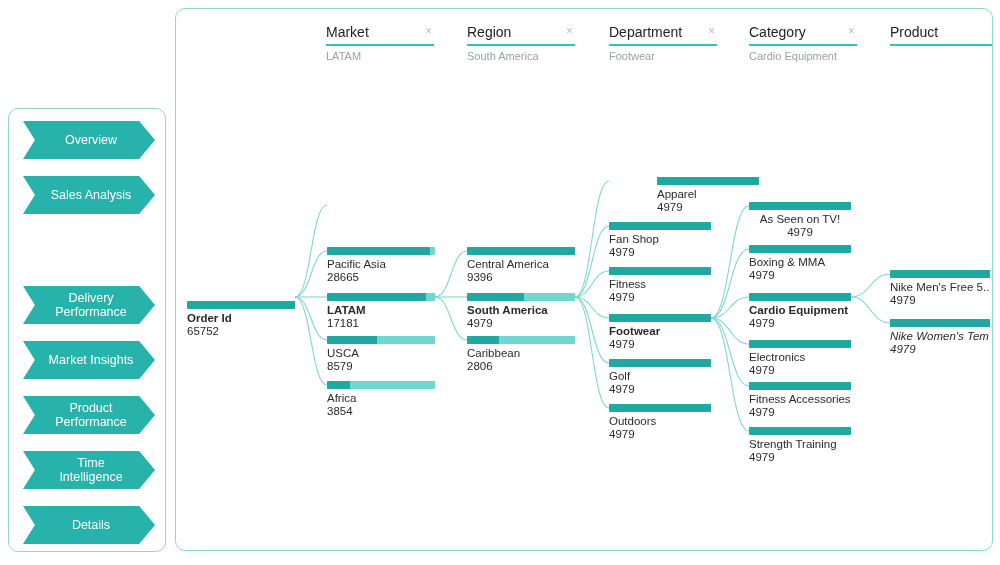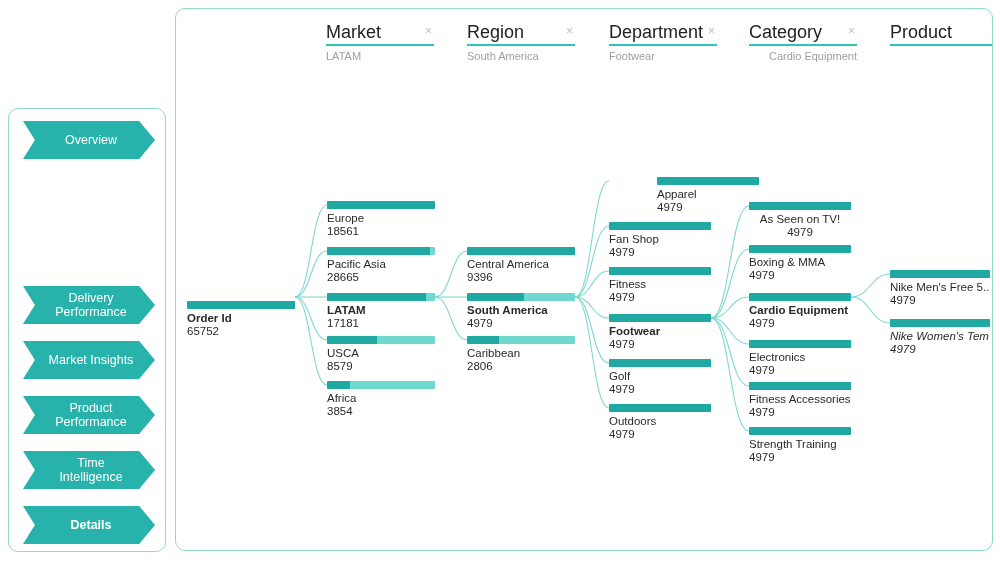--- a/index.html
+++ b/index.html
@@ -30,21 +30,21 @@
     clip-path: polygon(0 0, 88% 0, 100% 50%, 88% 100%, 0 100%, 9% 50%);
     box-shadow: 2px 3px 4px rgba(0,0,0,0.16);
   }
   .nav-label {
     position: absolute; inset: 0;
     display: flex; align-items: center; justify-content: center;
     color: #ffffff; font-size: 12.5px; line-height: 14px;
     text-align: center; padding: 0 12px 0 16px;
     pointer-events: none; white-space: pre-line;
   }
-  .nav-item.selected .nav-label { font-weight: bold; }
+  .nav-item.selected .nav-label { font-weight: normal; }
 
   
   #main-panel {
     position: absolute; left: 175px; top: 8px;
     width: 818px; height: 543px;
     border: 1.5px solid #8fdcc0;
     border-radius: 10px;
     background: #ffffff;
     overflow: hidden;
   }
@@ -52,21 +52,21 @@
   
   #filter-bar { position: absolute; left: 0; top: 0; width: 100%; height: 62px; }
   .filter {
     position: absolute; top: 16px; width: 108px;
   }
   .filter-row {
     display: flex; align-items: flex-start; justify-content: space-between;
     height: 17px;
   }
   .filter-name {
-    font-size: 18px; color: #222; line-height: 15px; white-space: nowrap;
+    font-size: 14px; color: #222; line-height: 15px; white-space: nowrap;
   }
   .filter-clear {
     font-size: 12px; color: #b9bdc0; line-height: 13px; cursor: pointer;
     padding: 0 2px;
   }
   .filter-underline {
     height: 1.6px; background: #2ec4b6; width: 100%; margin-top: 2px;
   }
   .filter-value {
     font-size: 11px; color: #9aa0a4; margin-top: 4px; line-height: 13px;
@@ -98,20 +98,24 @@
 </head>
 <body>
 
 <div id="app">
 
   <div id="sidebar-panel">
       <div class="nav-item" style="top: 12px;">
         <div class="nav-shape"></div>
         <div class="nav-label">Overview</div>
       </div>
+      <div class="nav-item" style="top: 67px;">
+        <div class="nav-shape"></div>
+        <div class="nav-label">Sales Analysis</div>
+      </div>
       <div class="nav-item" style="top: 177px;">
         <div class="nav-shape"></div>
         <div class="nav-label">Delivery
 Performance</div>
       </div>
       <div class="nav-item" style="top: 232px;">
         <div class="nav-shape"></div>
         <div class="nav-label">Market Insights</div>
       </div>
       <div class="nav-item" style="top: 287px;">
@@ -149,21 +153,21 @@
           <div class="filter-value">South America</div>
         </div>
         <div class="filter" style="left: 433px;">
           <div class="filter-row">
             <div class="filter-name">Department</div>
             <div class="filter-clear">×</div>
           </div>
           <div class="filter-underline"></div>
           <div class="filter-value">Footwear</div>
         </div>
-        <div class="filter" style="left: 573px; text-align: right;">
+        <div class="filter" style="left: 573px;">
           <div class="filter-row">
             <div class="filter-name">Category</div>
             <div class="filter-clear">×</div>
           </div>
           <div class="filter-underline"></div>
           <div class="filter-value">Cardio Equipment</div>
         </div>
         <div class="filter" style="left: 714px;">
           <div class="filter-row">
             <div class="filter-name">Product</div>
@@ -197,27 +201,20 @@
           <path d="M675,288 C694.5,288 694.5,265 714,265" fill="none" stroke="#7ed8cf" stroke-width="1.1"></path>
           <path d="M675,288 C694.5,288 694.5,314 714,314" fill="none" stroke="#7ed8cf" stroke-width="1.1"></path>
         </svg>
     <div class="node selected" style="left: 11px; top: 292px; width: 108px;">
           <div class="node-bar">
             <div class="fill" style="width: 100%;"></div>
           </div>
           <div class="node-label">Order Id</div>
           <div class="node-value">65752</div>
         </div>
-        <div class="node" style="left: 151px; top: 192px; width: 108px;">
-          <div class="node-bar">
-            <div class="fill" style="width: 100%;"></div>
-          </div>
-          <div class="node-label">Europe</div>
-          <div class="node-value">18561</div>
-        </div>
         <div class="node" style="left: 151px; top: 238px; width: 108px;">
           <div class="node-bar">
             <div class="fill" style="width: 95%;"></div>
           </div>
           <div class="node-label">Pacific Asia</div>
           <div class="node-value">28665</div>
         </div>
         <div class="node selected" style="left: 151px; top: 284px; width: 108px;">
           <div class="node-bar">
             <div class="fill" style="width: 92%;"></div>

